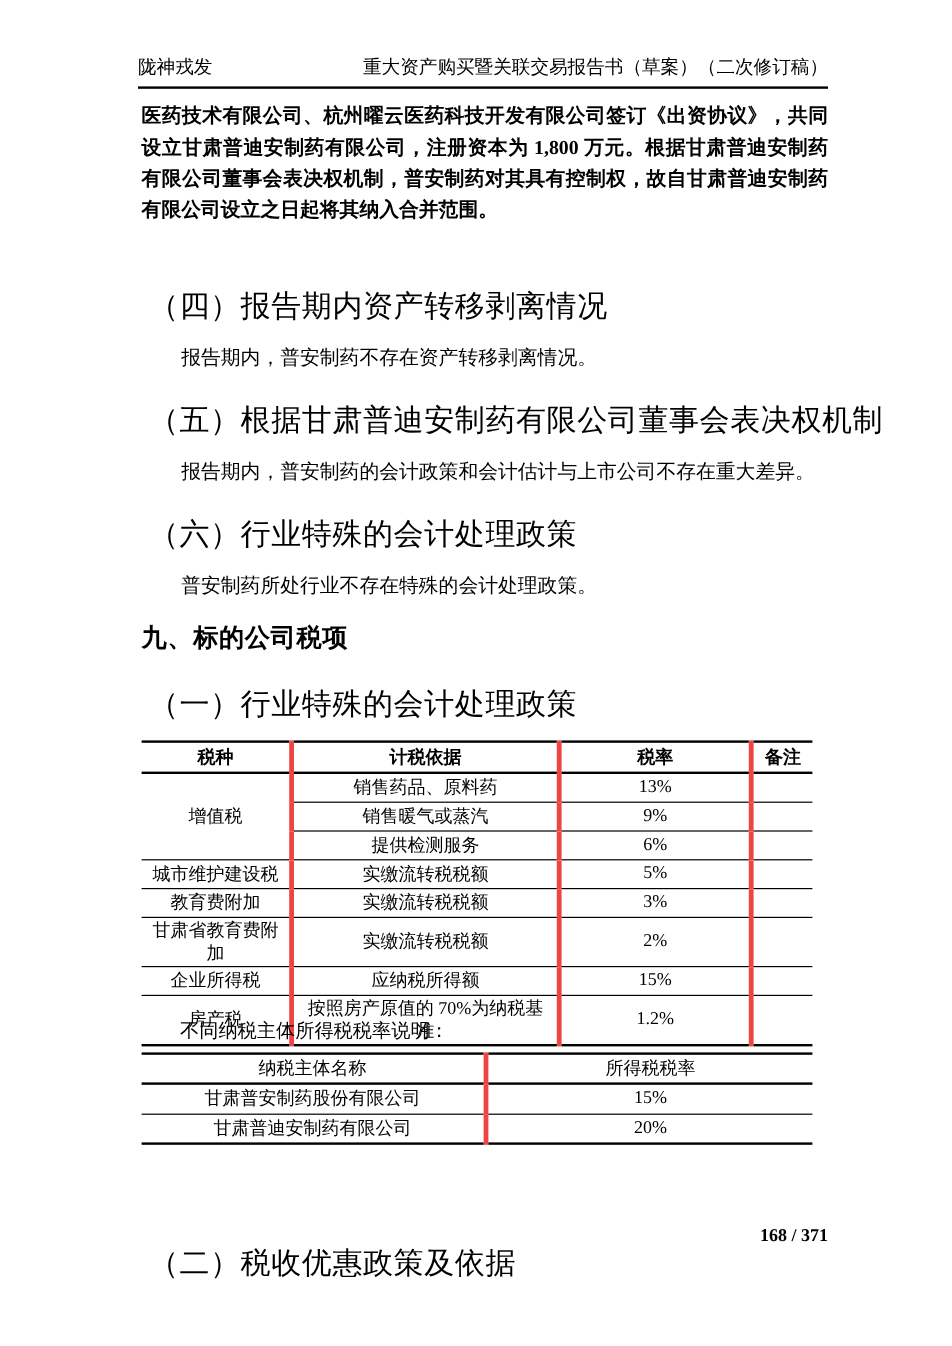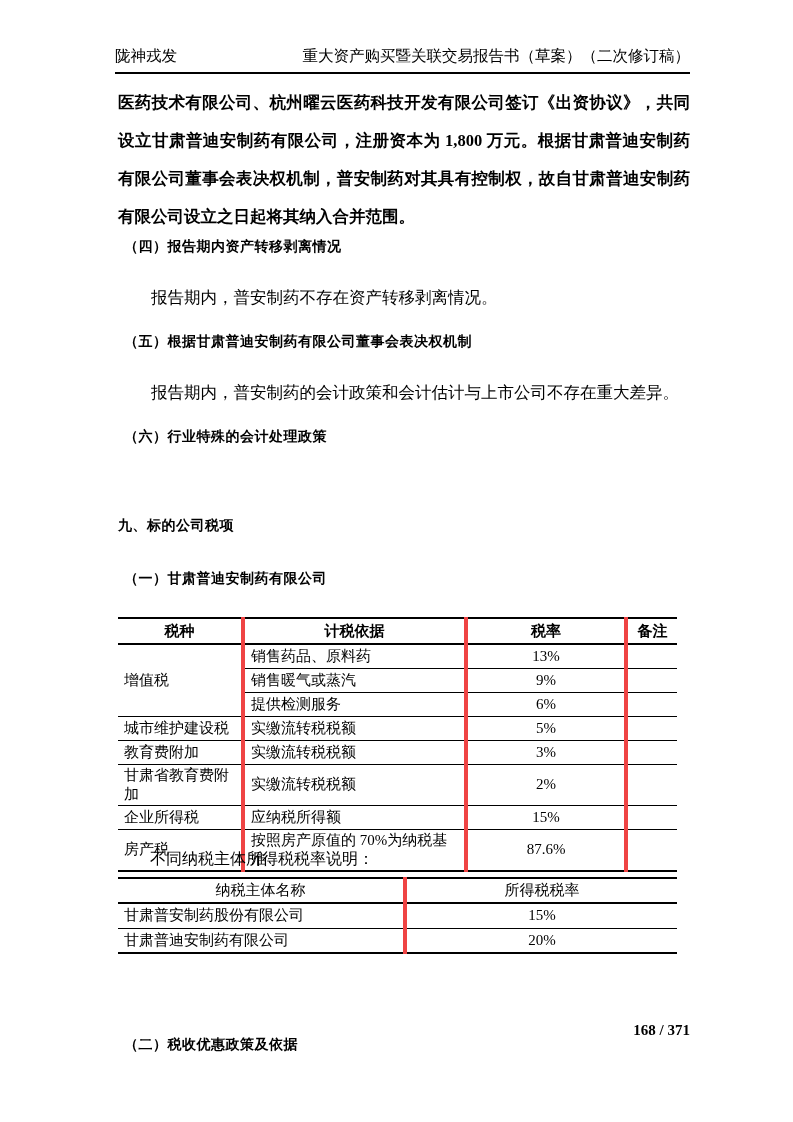--- a/index.html
+++ b/index.html
@@ -14,33 +14,33 @@
   }
   .hdr {
     position:absolute; top:46px; left:115px; width:575px;
     display:flex; justify-content:space-between; align-items:flex-end;
     border-bottom:2px solid #000;
     padding-bottom:5px;
     font-size:15.5px;
   }
   .intro {
     position:absolute; top:84px; left:118px; width:572px;
-    font-weight:bold; font-size:16.5px; line-height:38px;
+    font-weight:bold; font-size:16.5px; line-height:26px;
     text-align:justify;
   }
   .sec-heading {
     position:absolute; left:124px;
     font-family:"Liberation Sans", sans-serif;
-    font-weight:bold; font-size:14px;
+    font-weight:normal; font-size:25px;
     letter-spacing:0.5px;
   }
   .chapter-heading {
     position:absolute; left:118px;
     font-family:Liberation Mono, monospace;
-    font-weight:bold; font-size:14px;
+    font-weight:bold; font-size:21px;
     letter-spacing:0.5px;
   }
   .body-para {
     position:absolute; left:118px; width:572px;
     font-size:16.5px; text-indent:2em;
   }
   .note-line {
     position:absolute; left:118px; width:572px;
     font-size:16px; font-weight:normal; text-indent:2em;
   }
@@ -57,21 +57,21 @@
     font-weight:bold; text-align:center;
     border-bottom:2px solid #000;
     height:26px; padding:2px 4px;
   }
   table.doc-table td {
     border-bottom:1px solid #000;
     height:24px; padding:1px 6px;
     vertical-align:middle;
   }
   .vline { border-left:4px solid #ef4444; }
-  td.cell-left { text-align:left; padding-left:8px; }
+  td.cell-left { text-align:center; padding-left:8px; }
   td.cell-center { text-align:center; }
   #tax-table col.c1 { width:125px; }
   #tax-table col.c2 { width:223px; }
   #tax-table col.c3 { width:160px; }
   #tax-table col.c4 { width:51px; }
   #income-table col.c1 { width:287px; }
   #income-table col.c2 { width:272px; }
   #income-table th, #income-table td { font-weight:normal; height:25px; }
   .page-num {
     position:absolute; top:1022px; left:115px; width:575px;
@@ -90,24 +90,25 @@
 
   <p class="intro">医药技术有限公司、杭州曜云医药科技开发有限公司签订《出资协议》，共同设立甘肃普迪安制药有限公司，注册资本为 1,800 万元。根据甘肃普迪安制药有限公司董事会表决权机制，普安制药对其具有控制权，故自甘肃普迪安制药有限公司设立之日起将其纳入合并范围。</p>
 
   <div class="sec-heading" style="top:238px">（四）报告期内资产转移剥离情况</div>
   <p class="body-para" style="top:287px">报告期内，普安制药不存在资产转移剥离情况。</p>
 
   <div class="sec-heading" style="top:333px">（五）根据甘肃普迪安制药有限公司董事会表决权机制</div>
   <p class="body-para" style="top:382px">报告期内，普安制药的会计政策和会计估计与上市公司不存在重大差异。</p>
 
   <div class="sec-heading" style="top:428px">（六）行业特殊的会计处理政策</div>
+  <p class="body-para" style="top:477px">普安制药所处行业不存在特殊的会计处理政策。</p>
 
   <div class="chapter-heading" style="top:517px">九、标的公司税项</div>
 
-  <div class="sec-heading" style="top:570px">（一）甘肃普迪安制药有限公司</div>
+  <div class="sec-heading" style="top:570px">（一）行业特殊的会计处理政策</div>
 
   <table class="doc-table" id="tax-table" style="top:617px">
     <colgroup>
         <col class="c1">
         <col class="c2">
         <col class="c3">
         <col class="c4">
       </colgroup>
     <thead>
       <tr>
@@ -154,21 +155,21 @@
       </tr>
       <tr>
         <td class="cell-left">企业所得税</td>
         <td class="vline cell-left">应纳税所得额</td>
         <td class="vline cell-center">15%</td>
         <td class="vline"></td>
       </tr>
       <tr>
         <td class="cell-left">房产税</td>
         <td class="vline cell-left">按照房产原值的 70%为纳税基准</td>
-        <td class="vline cell-center">87.6%</td>
+        <td class="vline cell-center">1.2%</td>
         <td class="vline"></td>
       </tr>
     </tbody>
   </table>
 
   <p class="note-line" style="top:849px">不同纳税主体所得税税率说明：</p>
 
   <table class="doc-table" id="income-table" style="top:877px">
     <colgroup>
         <col class="c1">

